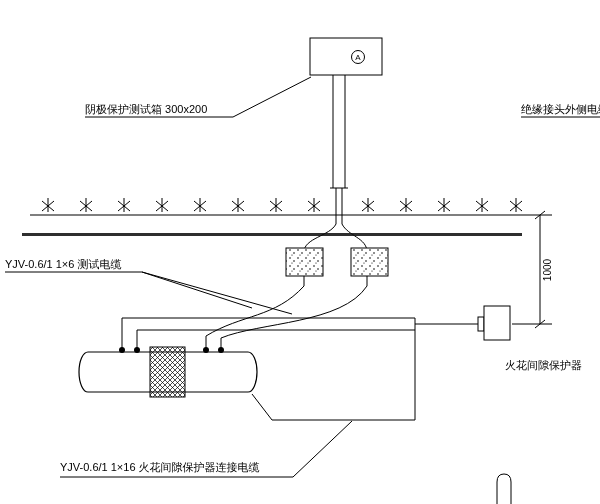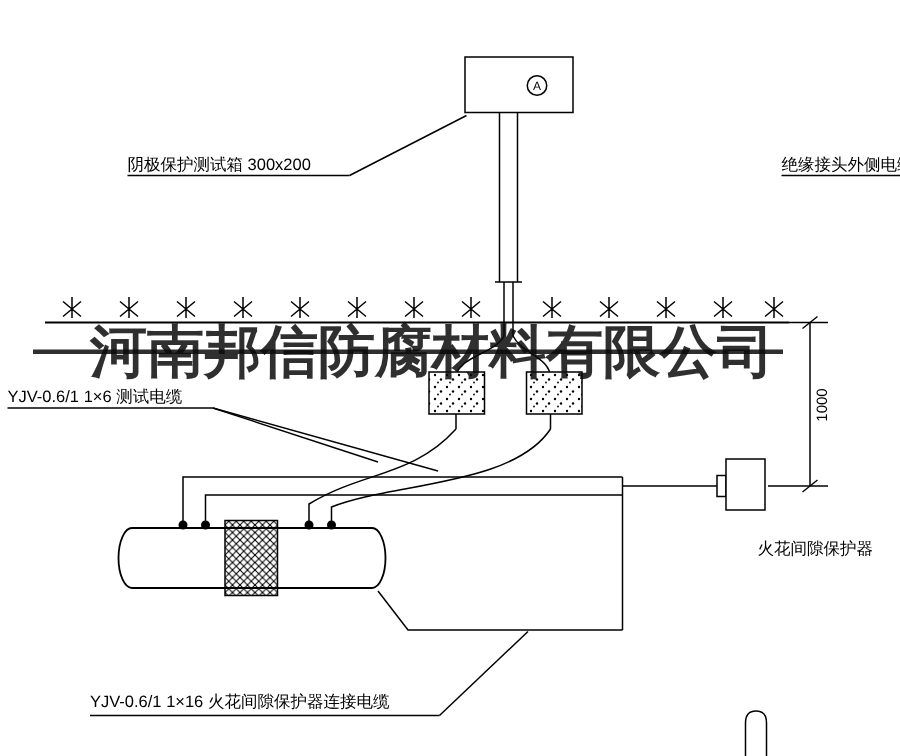--- a/index.html
+++ b/index.html
@@ -135,15 +135,14 @@
     </g>
 
     <text class="label" x="85" y="113">阴极保护测试箱 300x200</text>
     <text class="label" x="521" y="113">绝缘接头外侧电缆</text>
     <text class="label" x="5" y="268">YJV-0.6/1 1×6 测试电缆</text>
     <text class="label" x="505" y="369">火花间隙保护器</text>
     <text class="label" x="60" y="471">YJV-0.6/1 1×16 火花间隙保护器连接电缆</text>
   </svg>
 
   <div class="wm-line"></div>
-  <div class="watermark">河南邦信防腐材料有限公司</div>
 
 </div>
 
 </body></html>

